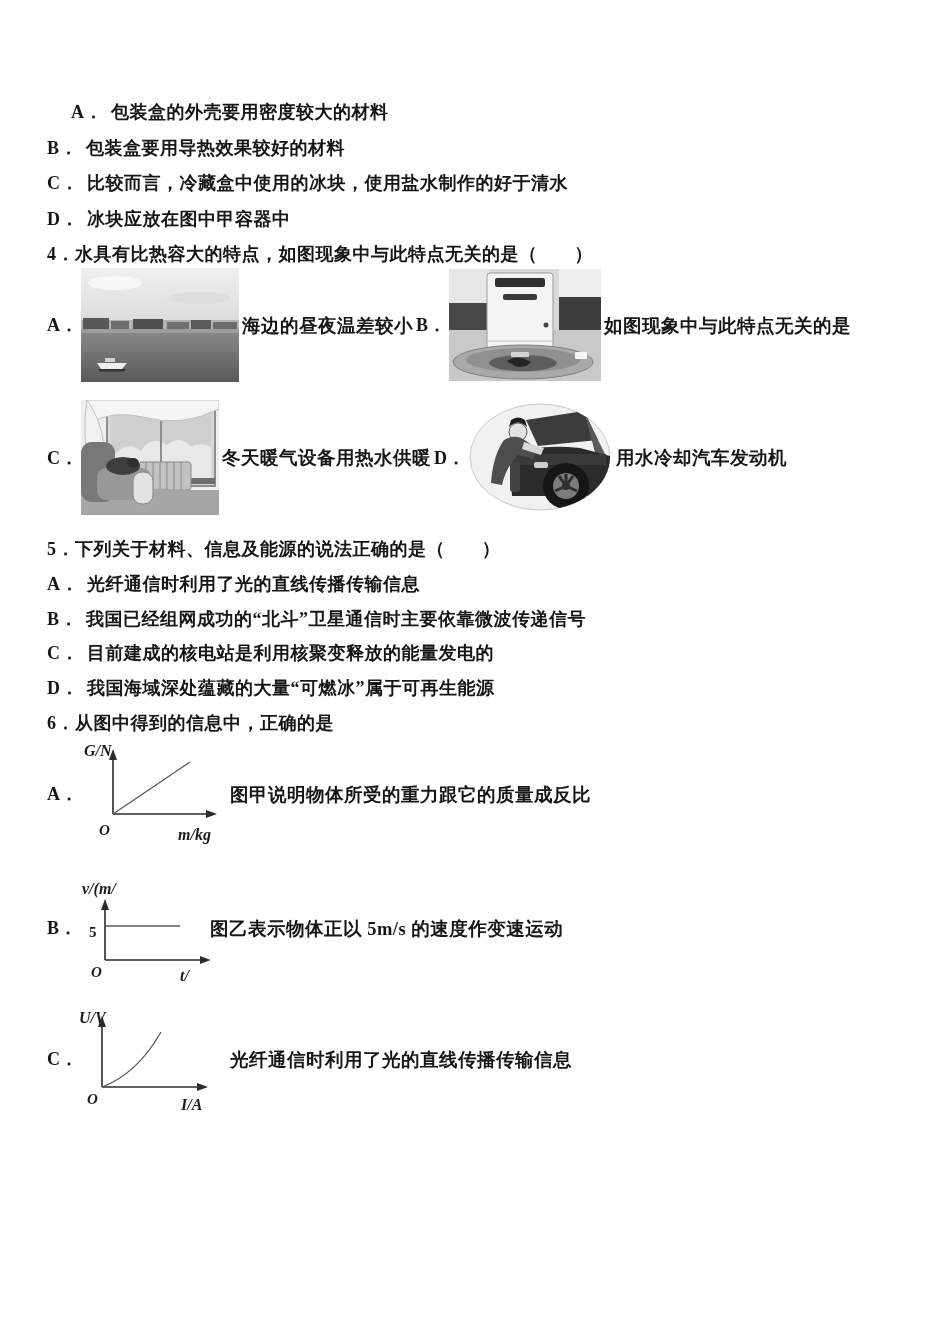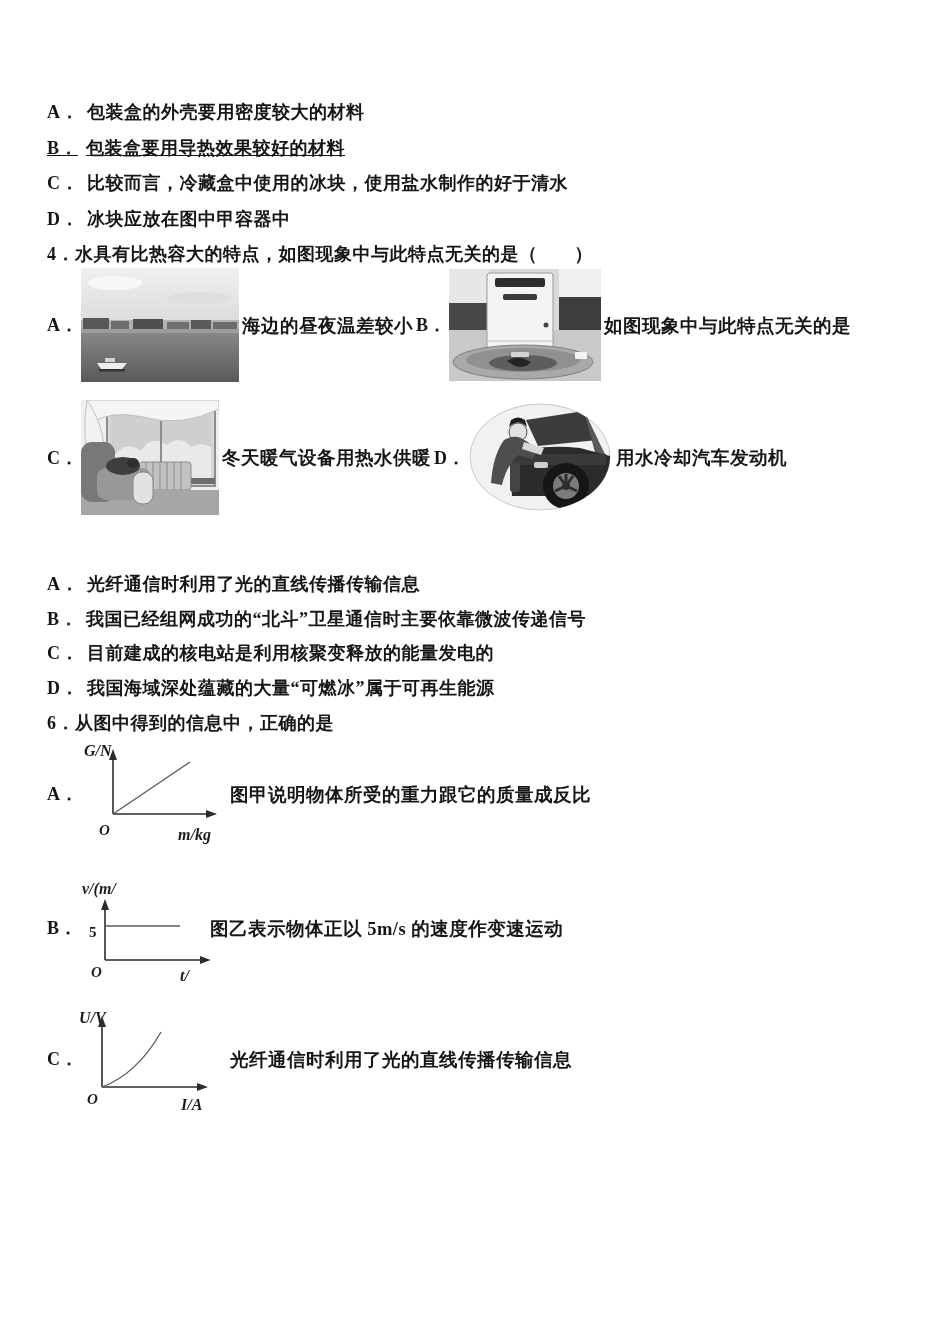--- a/index.html
+++ b/index.html
@@ -19,22 +19,22 @@
   .axis{stroke:#2b2b2b;stroke-width:1.6;fill:none;}
   .curve{stroke:#5a5a5a;stroke-width:1.3;fill:none;}
   .ah{fill:#2b2b2b;}
   .axtext{font-family:"Liberation Serif","DejaVu Serif",serif;font-weight:700;font-style:italic;fill:#1c1c1c;}
 </style>
 </head>
 <body>
 
 <div class="page">
 
-  <div class="line" style="top:103px;"><span class="lbl">A．</span><span>包装盒的外壳要用密度较大的材料</span></div>
-  <div class="line" style="top:139px;text-decoration:underline;"><span class="lbl">B．</span><span>包装盒要用导热效果较好的材料</span></div>
+  <div class="line" style="top:103px;margin-left:24px;"><span class="lbl">A．</span><span>包装盒的外壳要用密度较大的材料</span></div>
+  <div class="line" style="top:139px;"><span class="lbl">B．</span><span>包装盒要用导热效果较好的材料</span></div>
   <div class="line" style="top:174px;"><span class="lbl">C．</span><span>比较而言，冷藏盒中使用的冰块，使用盐水制作的好于清水</span></div>
   <div class="line" style="top:210px;"><span class="lbl">D．</span><span>冰块应放在图中甲容器中</span></div>
 
   <div class="line" style="top:245px;">4．水具有比热容大的特点，如图现象中与此特点无关的是（　　）</div>
 
   <div class="figrow" style="top:268px;height:114px;">
     <span class="figlabel">A．</span>
     <svg class="photo" width="158" height="114" viewBox="0 0 158 114">
       <defs>
         <linearGradient id="skyA" x1="0" y1="0" x2="0" y2="1">
@@ -137,20 +137,21 @@
         <rect x="42" y="60" width="10" height="30" rx="3" fill="#444444"></rect>
         <circle cx="50" cy="30" r="9" fill="#e2e2e2" stroke="#555555"></circle>
         <path d="M41,25 q9,-9 18,0 l-2,-7 q-7,-5 -14,0 z" fill="#1d1d1d"></path>
         <path d="M36,38 q12,-7 22,1 l12,8 -5,10 -15,-4 q-12,12 -16,30 l-11,-2 q2,-28 13,-43 z" fill="#4e4e4e"></path>
         <path d="M56,40 l20,6 -3,7 -19,-6 z" fill="#d8d8d8"></path>
       </g>
     </svg>
     <span class="cap">用水冷却汽车发动机</span>
   </div>
 
+  <div class="line" style="top:540px;">5．下列关于材料、信息及能源的说法正确的是（　　）</div>
   <div class="line" style="top:575px;"><span class="lbl">A．</span><span>光纤通信时利用了光的直线传播传输信息</span></div>
   <div class="line" style="top:644px;"><span class="lbl">C．</span><span>目前建成的核电站是利用核聚变释放的能量发电的</span></div>
   <div class="line" style="top:610px;"><span class="lbl">B．</span><span>我国已经组网成功的“北斗”卫星通信时主要依靠微波传递信号</span></div>
   <div class="line" style="top:679px;text-align:center;"><span class="lbl">D．</span><span>我国海域深处蕴藏的大量“可燃冰”属于可再生能源</span></div>
 
   <div class="line" style="top:714px;">6．从图中得到的信息中，正确的是</div>
 
   <div class="graphrow" style="top:740px;height:108px;">
     <span class="glabel" style="width:33px;">A．</span>
     <svg width="150" height="108" viewBox="0 0 150 108">

